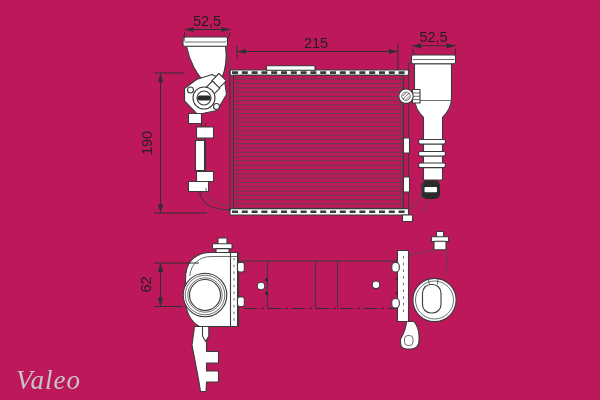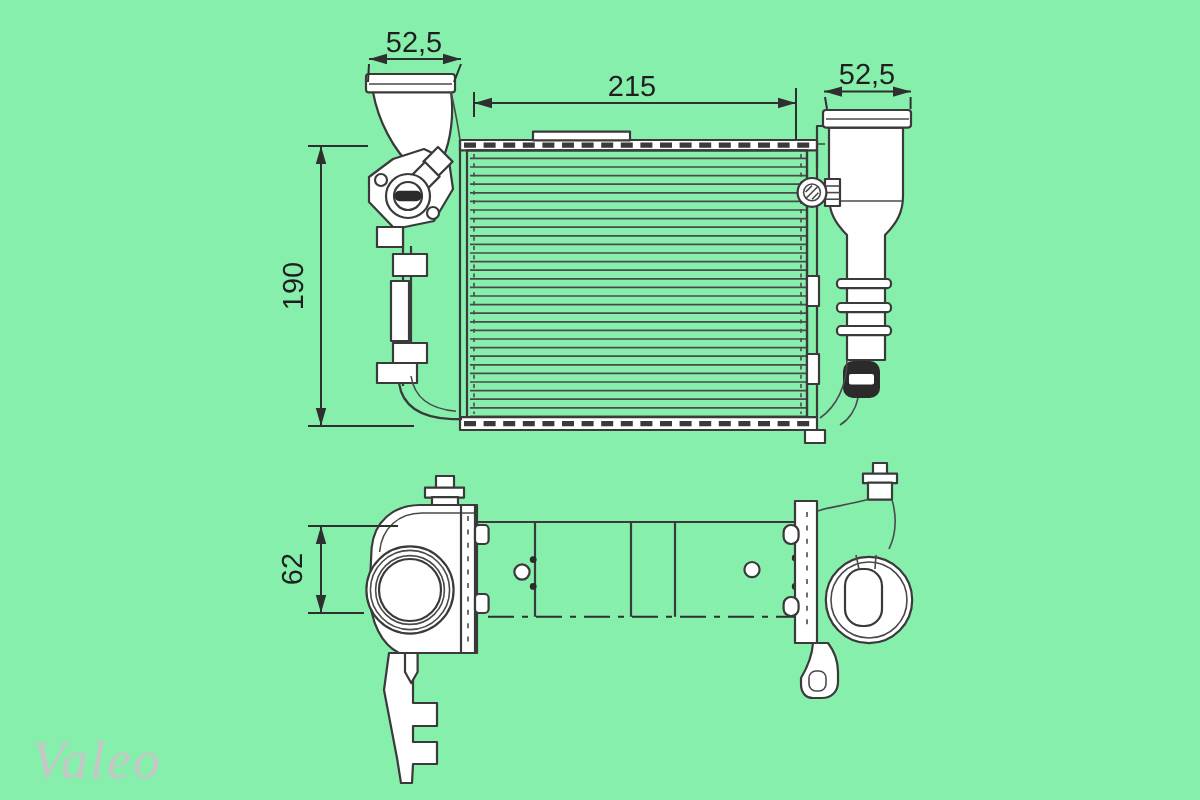--- a/index.html
+++ b/index.html
@@ -1,16 +1,16 @@
 <!DOCTYPE html>
 <html><head>
 <meta charset="utf-8">
 <style>
   html,body{margin:0;padding:0;background:#ffffff;}
-  .stage{position:relative;width:600px;height:400px;background:#86efac;overflow:hidden;
+  .stage{position:relative;width:600px;height:400px;background:#be185d;overflow:hidden;
          font-family:"Liberation Sans",sans-serif;}
   svg{display:block}
   .ln{stroke:#3a3a3a;stroke-width:1.1;fill:none;stroke-linecap:butt;stroke-linejoin:round;}
   .lnthin{stroke:#4a4a4a;stroke-width:0.8;fill:none;}
   .wfill{fill:#ffffff;}
   .dark{fill:#2b2b2b;stroke:none;}
   .dim{stroke:#2f2f2f;stroke-width:1;fill:none;}
   .arrow{fill:#2f2f2f;stroke:none;}
   .dimtext{font-family:"Liberation Sans",sans-serif;font-size:14.5px;fill:#1f1f1f;}
   .brand{font-family:"Liberation Serif",serif;font-style:italic;font-size:27px;

